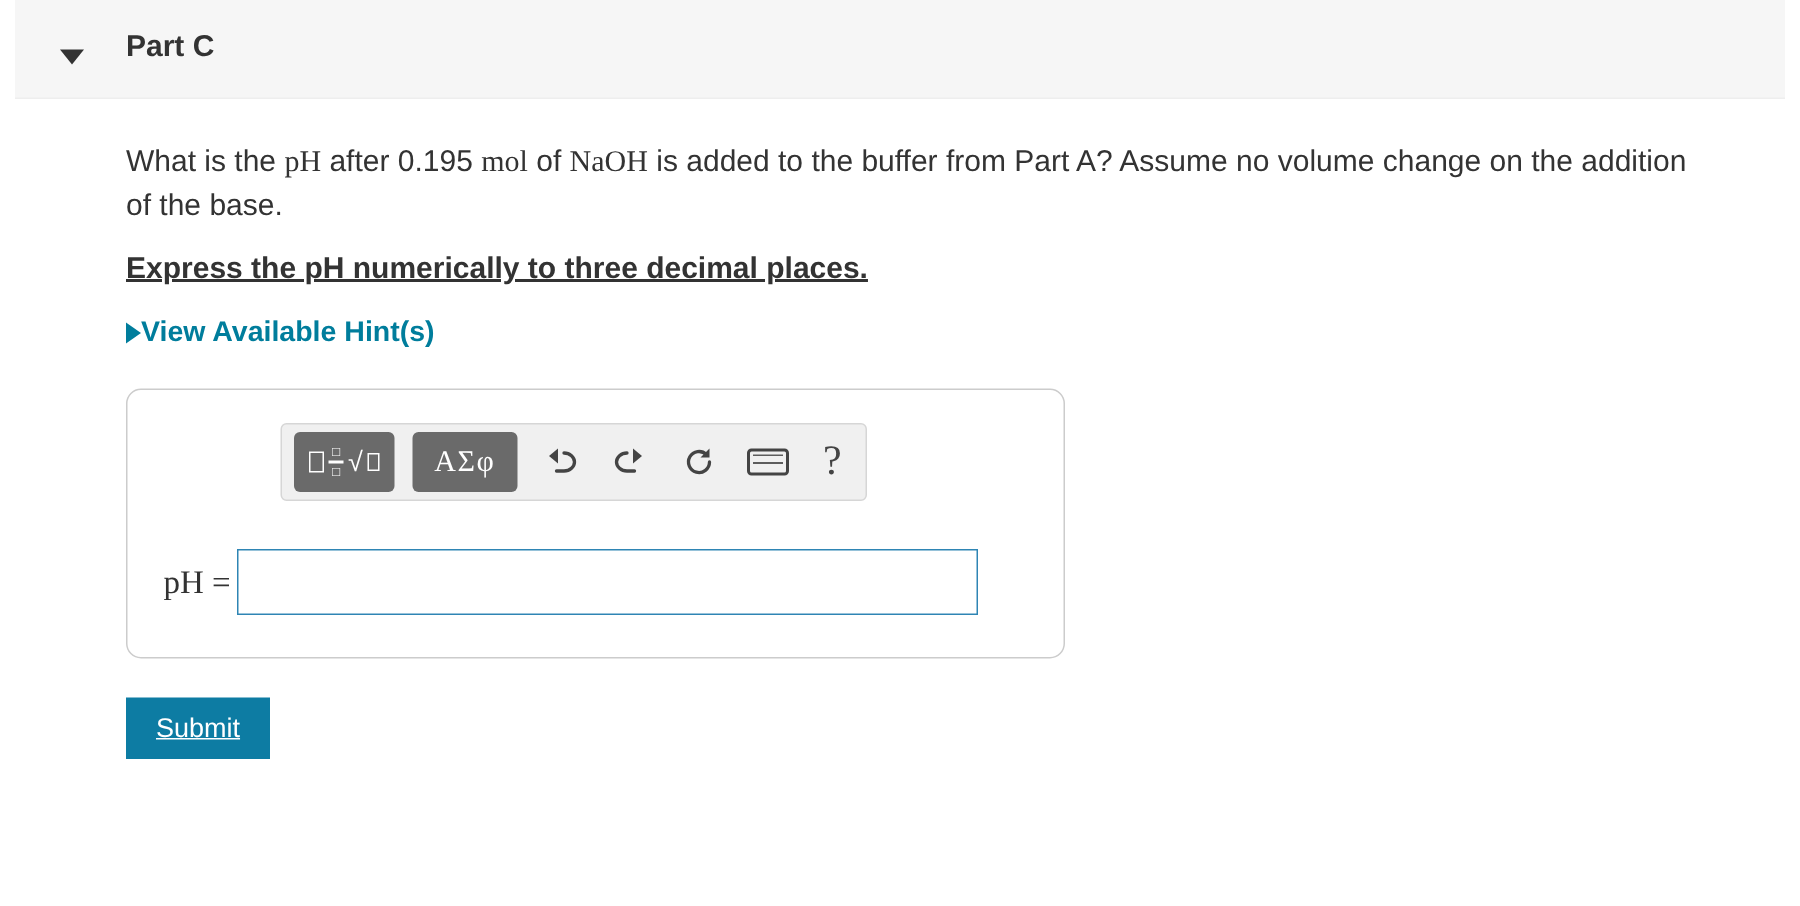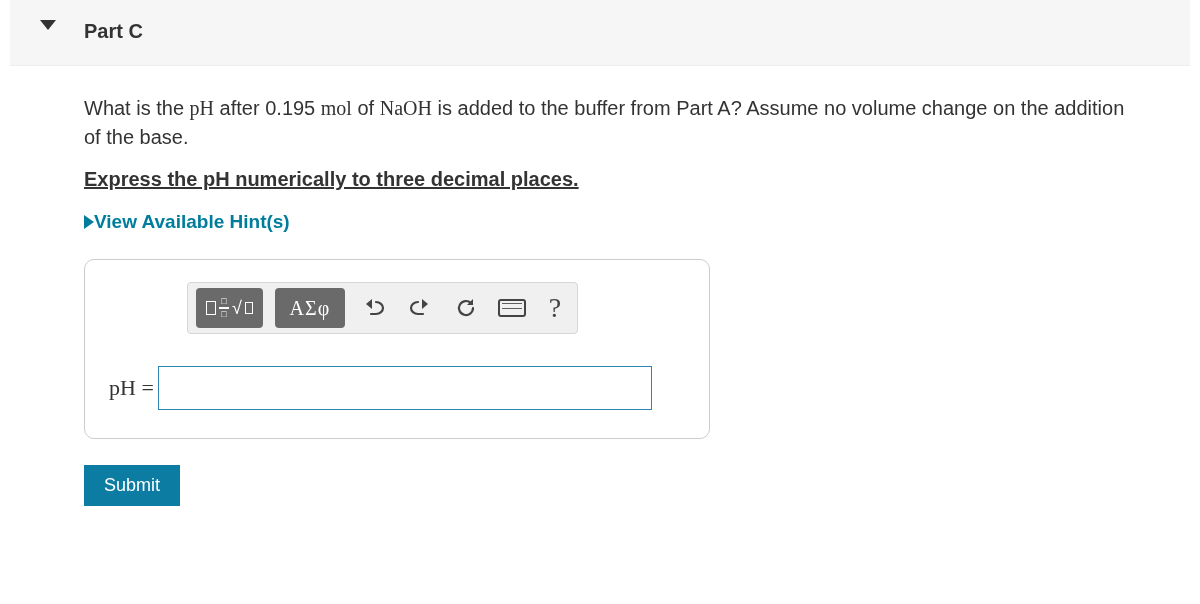--- a/index.html
+++ b/index.html
@@ -12,21 +12,21 @@
   }
   .wrapper {
     width: 1200px;
     padding: 0 10px 30px 10px;
   }
   .part-header {
     background: #f6f6f6;
     padding: 20px 16px 22px 16px;
     border-bottom: 1px solid #eee;
     display: flex;
-    align-items: flex-start;
+    align-items: flex-end;
     gap: 28px;
   }
   .part-header .caret {
     width: 0; height: 0;
     border-left: 8px solid transparent;
     border-right: 8px solid transparent;
     border-top: 10px solid #333;
     margin-left: 14px;
   }
   .part-title {
@@ -159,20 +159,21 @@
     outline: none;
   }
   .submit-btn {
     margin-top: 26px;
     background: #0d7ca3;
     color: #fff;
     border: none;
     padding: 10px 20px;
     font-size: 18px;
     cursor: pointer;
+    text-decoration: underline;
   }
   
   .tmpl-icon { display:flex; align-items:center; gap:3px; }
   .tmpl-icon .box { width:10px; height:14px; border:1.5px solid #fff; display:inline-block; }
   .tmpl-icon .frac { display:flex; flex-direction:column; align-items:center; gap:1px; font-size:10px; line-height:1;}
   .tmpl-icon .frac .bar { width:10px; height:1.5px; background:#fff;}
   .tmpl-icon .root { font-size:18px; }
 </style>
 </head>
 <body>

